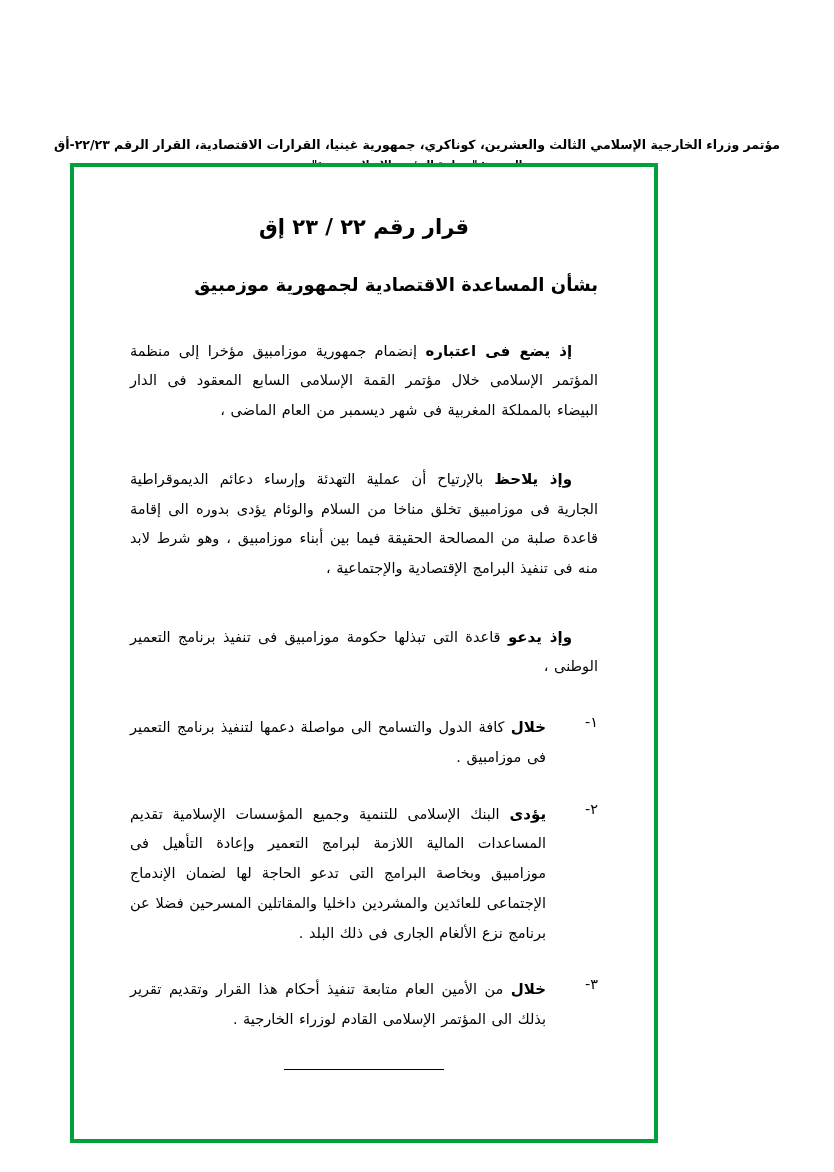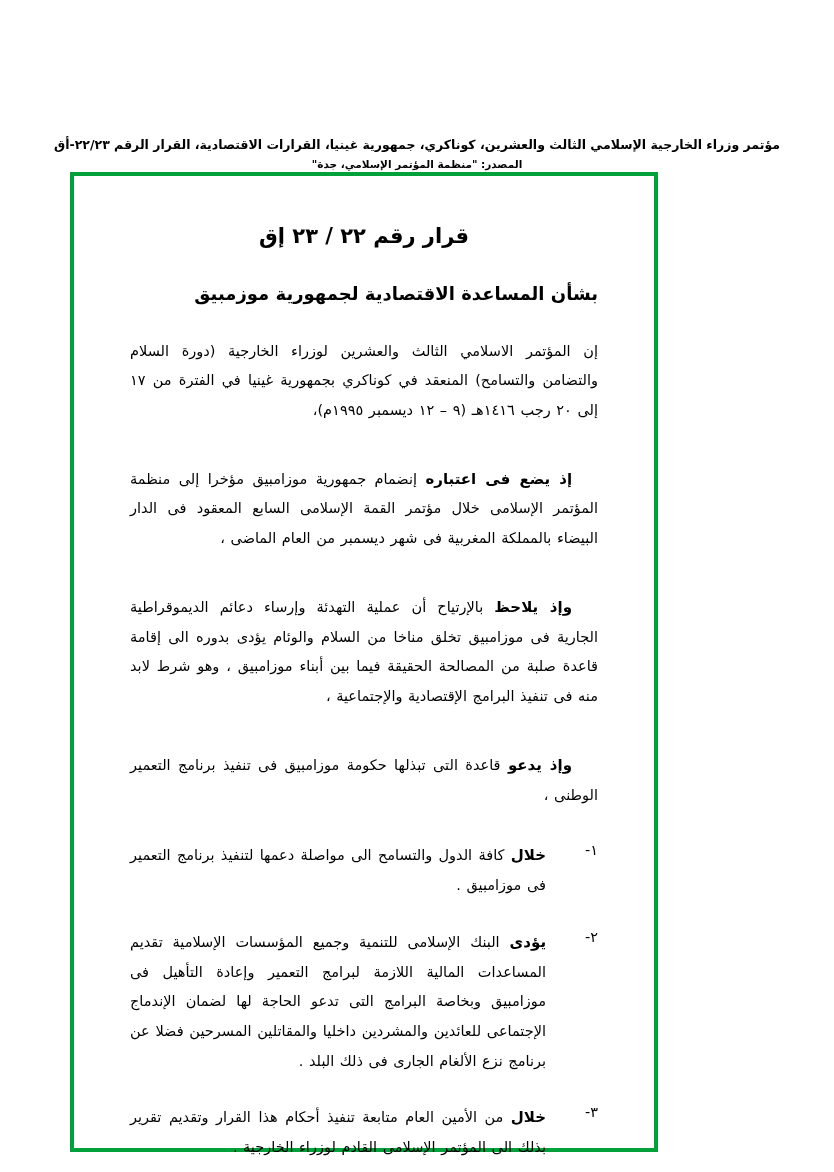--- a/index.html
+++ b/index.html
@@ -44,21 +44,21 @@
     font-size: 10.5px;
     font-weight: bold;
     line-height: 1.6;
     color: #000;
     margin-top: 1px;
   }
 
   
   .frame {
     position: absolute;
-    top: 172px;
+    top: 163px;
     left: 70px;
     width: 588px;
     height: 980px;
     border: 4px solid #00a13a;
     box-sizing: border-box;
     background: #fff;
   }
 
   .frame-inner {
     position: absolute;
@@ -158,21 +158,20 @@
     <div class="line1">مؤتمر وزراء الخارجية الإسلامي الثالث والعشرين، كوناكري، جمهورية غينيا، القرارات الاقتصادية، القرار الرقم ٢٢/٢٣-أق</div>
     <div class="line2">المصدر:  "منظمة المؤتمر الإسلامي، جدة"</div>
   </div>
 
   <div class="frame">
     <div class="frame-inner">
 
       <div class="title-1">قرار رقم ٢٢ / ٢٣ إق</div>
       <div class="title-2">بشأن المساعدة الاقتصادية لجمهورية موزمبيق</div>
 
-      <div class="para preamble">إن المؤتمر الاسلامي الثالث والعشرين لوزراء الخارجية (دورة السلام والتضامن والتسامح) المنعقد  في كوناكري بجمهورية غينيا في الفترة من ١٧ إلى ٢٠ رجب ١٤١٦هـ (٩ – ١٢ ديسمبر ١٩٩٥م)،</div>
 
       <div class="para indent">
         <span class="lead">إذ يضع فى اعتباره</span>
         <span>إنضمام جمهورية موزامبيق مؤخرا إلى  منظمة المؤتمر الإسلامى خلال مؤتمر القمة الإسلامى السابع المعقود فى الدار البيضاء بالمملكة المغربية فى شهر ديسمبر من العام الماضى ،</span>
       </div>
 
       <div class="para indent">
         <span class="lead">وإذ يلاحظ</span>
         <span>بالإرتياح أن عملية التهدئة وإرساء دعائم الديموقراطية الجارية فى موزامبيق تخلق مناخا من السلام والوئام يؤدى بدوره الى إقامة قاعدة صلبة من المصالحة الحقيقة فيما بين أبناء موزامبيق ، وهو شرط لابد منه فى تنفيذ البرامج الإقتصادية والإجتماعية ،</span>
       </div>

